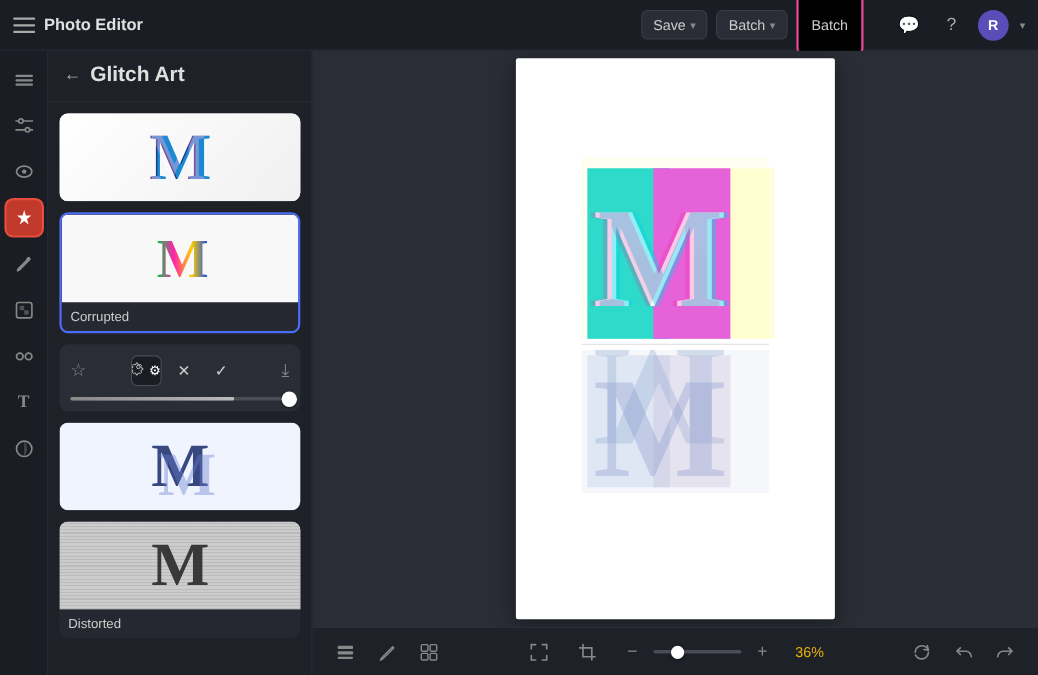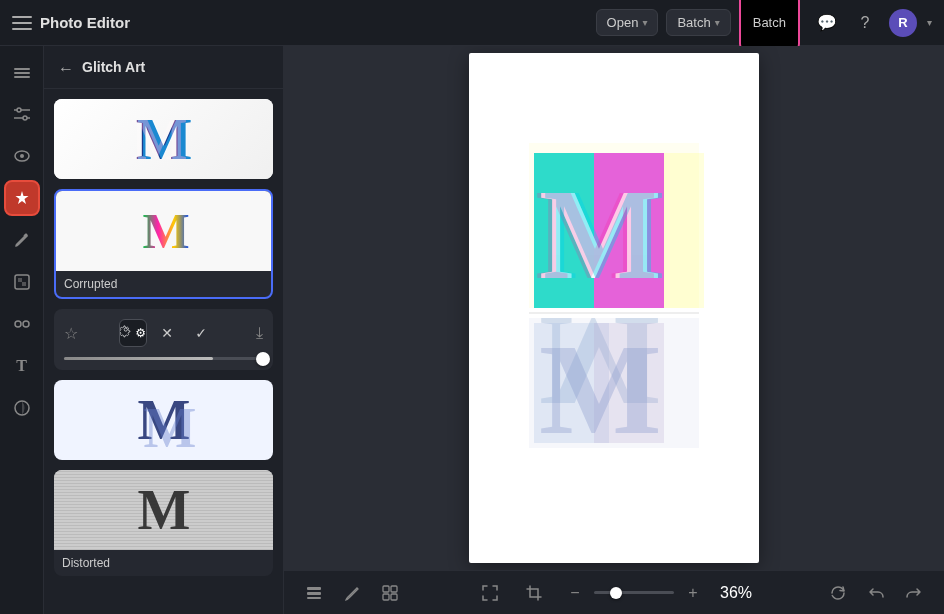--- a/index.html
+++ b/index.html
@@ -1,19 +1,19 @@
 <!DOCTYPE html>
 <html><head>
   <meta charset="utf-8">
   <style>
     * { box-sizing: border-box; margin: 0; padding: 0; }
     body { width: 944px; height: 614px; background: #1a1d23; font-family: -apple-system, BlinkMacSystemFont, 'Segoe UI', sans-serif; color: #fff; overflow: hidden; display: flex; flex-direction: column; }
 
     
-    .header { display: flex; align-items: center; height: 46px; background: #1a1d23; border-bottom: 1px solid #2a2d35; padding: 0 12px; gap: 1px; flex-shrink: 0; }
+    .header { display: flex; align-items: center; height: 46px; background: #1a1d23; border-bottom: 1px solid #2a2d35; padding: 0 12px; gap: 16px; flex-shrink: 0; }
     .header-left { display: flex; align-items: center; gap: 8px; }
     .hamburger-icon { width: 20px; height: 14px; display: flex; flex-direction: column; justify-content: space-between; cursor: pointer; }
     .hamburger-icon span { display: block; height: 2px; background: #aaa; border-radius: 1px; }
     .header-title { font-size: 15px; font-weight: 600; color: #e0e0e0; }
     .header-center { display: flex; align-items: center; gap: 8px; margin-left: auto; }
     .btn-dropdown { display: flex; align-items: center; gap: 4px; background: #2a2d35; border: 1px solid #3a3d45; color: #ccc; font-size: 13px; padding: 5px 10px; border-radius: 6px; cursor: pointer; }
     .btn-dropdown .arrow { font-size: 10px; color: #888; }
     .btn-batch { background: #000000; border: 2px solid #ec4899; color: #ccc; font-size: 13px; padding: 18px 12px; border-radius: 6px; cursor: pointer; }
     .header-right { display: flex; align-items: center; gap: 10px; margin-left: 12px; }
     .header-icon-btn { width: 28px; height: 28px; display: flex; align-items: center; justify-content: center; border-radius: 50%; cursor: pointer; color: #aaa; font-size: 16px; background: transparent; border: none; }
@@ -25,21 +25,21 @@
 
     
     .icon-sidebar { width: 44px; background: #1a1d23; border-right: 1px solid #2a2d35; display: flex; flex-direction: column; align-items: center; padding: 8px 0; gap: 6px; flex-shrink: 0; }
     .sidebar-icon { width: 36px; height: 36px; display: flex; align-items: center; justify-content: center; border-radius: 8px; cursor: pointer; color: #888; font-size: 16px; position: relative; }
     .sidebar-icon.active { background: #c0392b; color: #fff; border: 2px solid #e74c3c; }
 
     
     .panel { width: 240px; background: #1e2128; border-right: 1px solid #2a2d35; display: flex; flex-direction: column; overflow: hidden; flex-shrink: 0; }
     .panel-header { display: flex; align-items: center; gap: 8px; padding: 12px 14px; border-bottom: 1px solid #2a2d35; }
     .panel-back { color: #aaa; cursor: pointer; font-size: 16px; }
-    .panel-title { font-size: 14px; font-weight: 600; color: #e0e0e0; }
+    .panel-title { font-size: 19px; font-weight: 600; color: #e0e0e0; }
     .panel-content { flex: 1; overflow-y: auto; padding: 10px; display: flex; flex-direction: column; gap: 10px; }
     .panel-content::-webkit-scrollbar { width: 4px; }
     .panel-content::-webkit-scrollbar-track { background: transparent; }
     .panel-content::-webkit-scrollbar-thumb { background: #3a3d45; border-radius: 2px; }
 
     
     .effect-card { border-radius: 8px; overflow: hidden; cursor: pointer; background: #252830; }
     .effect-card.selected { border: 2px solid #4a6cf7; }
     .effect-thumbnail { width: 220px; height: 80px; background: #fff; display: flex; align-items: center; justify-content: center; position: relative; overflow: hidden; }
     .effect-label { font-size: 12px; color: #ccc; padding: 6px 8px; }
@@ -77,40 +77,40 @@
     
     .canvas-toolbar { height: 44px; background: #1e2128; border-top: 1px solid #2a2d35; display: flex; align-items: center; justify-content: center; gap: 16px; padding: 0 16px; position: relative; }
     .toolbar-left { position: absolute; left: 16px; display: flex; gap: 10px; }
     .toolbar-center { display: flex; align-items: center; gap: 16px; }
     .toolbar-right { position: absolute; right: 16px; display: flex; gap: 10px; align-items: center; }
     .tb-icon { width: 28px; height: 28px; display: flex; align-items: center; justify-content: center; color: #888; cursor: pointer; font-size: 15px; border-radius: 4px; }
     .zoom-control { display: flex; align-items: center; gap: 8px; }
     .zoom-minus, .zoom-plus { width: 22px; height: 22px; display: flex; align-items: center; justify-content: center; color: #888; cursor: pointer; font-size: 16px; border-radius: 4px; }
     .zoom-slider { width: 80px; height: 3px; background: #4a4d55; border-radius: 2px; position: relative; }
     .zoom-thumb { width: 12px; height: 12px; background: #fff; border-radius: 50%; position: absolute; left: 20%; top: -4.5px; box-shadow: 0 1px 3px rgba(0,0,0,0.5); }
-    .zoom-level { font-size: 16px; color: #ffffff; min-width: 32px; text-align: center; }
+    .zoom-level { font-size: 13px; color: #eab308; min-width: 32px; text-align: center; }
 
     
     svg.art { display: block; }
   </style>
 </head>
 <body>
 
 <div class="header">
   <div class="header-left">
     <div class="hamburger-icon">
       <span></span>
         <span></span>
         <span></span>
     </div>
     <span class="header-title">Photo Editor</span>
   </div>
   <div class="header-center">
     <button class="btn-dropdown">
-      <span>Open</span>
+      <span>Save</span>
       <span class="arrow">▾</span>
     </button>
     <button class="btn-dropdown">
       <span>Batch</span>
       <span class="arrow">▾</span>
     </button>
     <button class="btn-batch">Batch</button>
   </div>
   <div class="header-right">
     <button class="header-icon-btn">💬</button>

